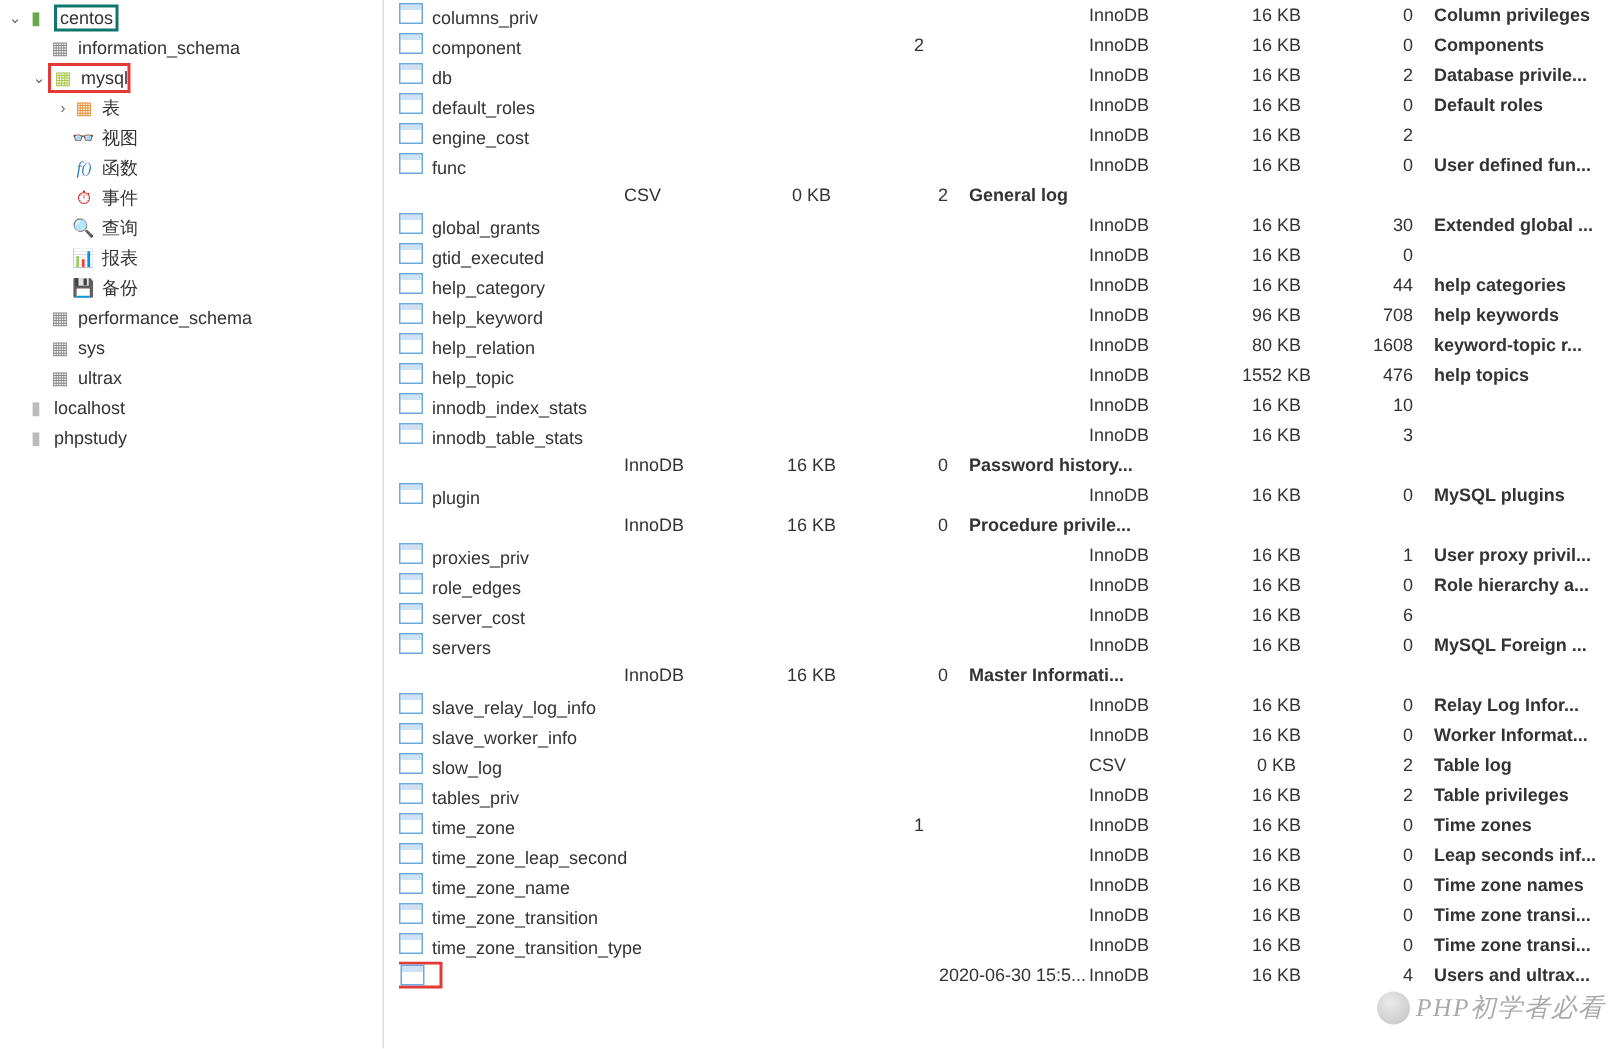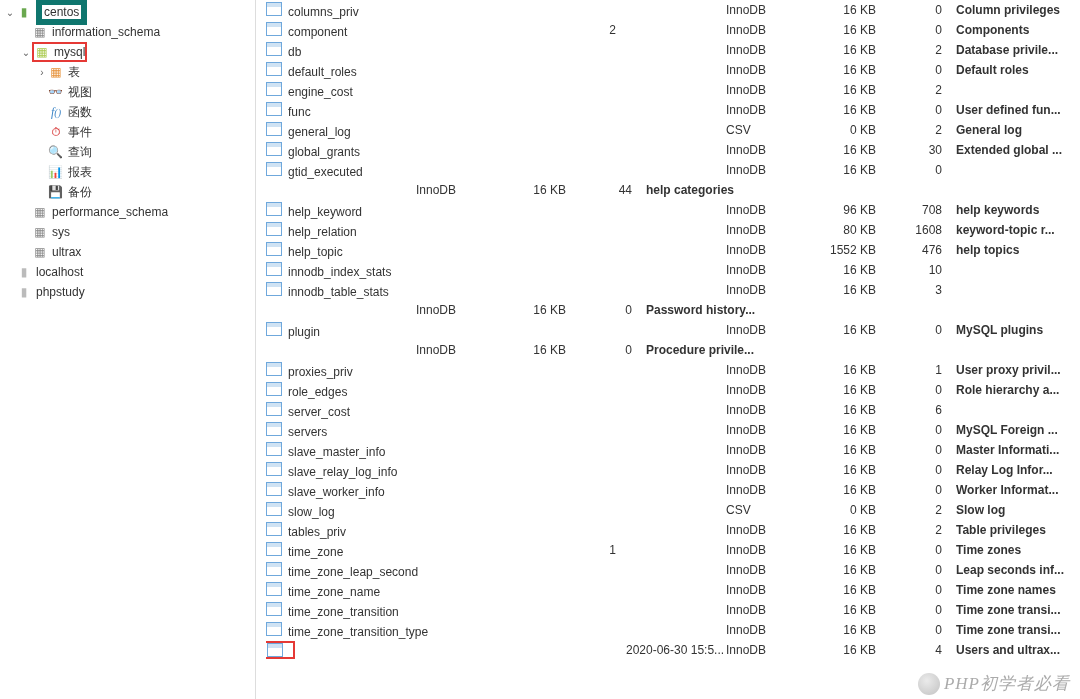--- a/index.html
+++ b/index.html
@@ -50,21 +50,21 @@
     .icon-db-active { color: #a8c94a; }
     .icon-folder { color: #e69138; }
     .icon-view { color: #3d85c6; }
     .icon-fn { color: #3d85c6; font-style: italic; font-family: serif; }
     .icon-event { color: #cc0000; }
     .icon-query { color: #999; }
     .icon-report { color: #6aa84f; }
     .icon-backup { color: #999; }
     .icon-connoff { color: #bbb; }
     .red-box {
-      border: 6px solid #0f766e;
+      border: 2px solid #0f766e;
       padding: 0 2px;
       margin: -1px 0;
     }
     .red-box-icon {
       border: 2px solid #e53935;
       padding: 0;
       display: inline-flex;
       align-items: center;
     }
 
@@ -96,36 +96,36 @@
       position: absolute;
       left: 0; top: 0;
       width: 14px; height: 12px;
       border: 1px solid #6fa8dc;
       background: linear-gradient(#cfe2f3 0 33%, #fff 33% 100%);
     }
     .col-name { width: 310px; overflow: hidden; text-overflow: ellipsis; }
     .col-extra { width: 50px; text-align: right; padding-right: 10px; }
     .col-date { width: 100px; overflow: hidden; text-overflow: ellipsis; }
     .col-engine { width: 100px; }
-    .col-size { width: 70px; text-align: right; padding-right: 20px; }
+    .col-size { width: 70px; text-align: center; padding-right: 20px; }
     .col-rows { width: 60px; text-align: right; padding-right: 14px; }
     .col-comment { flex: 1; overflow: hidden; text-overflow: ellipsis; white-space: nowrap; font-weight: bold; }
     .user-wrap {
       border: 2px solid #e53935;
       display: inline-flex;
       align-items: center;
       height: 18px;
       padding-right: 4px;
       margin-left: -2px;
       flex-direction: column;
     }
     .watermark {
       position: absolute;
       right: 10px;
-      bottom: 4px;
+      bottom: 16px;
       font-family: "KaiTi", serif;
       font-size: 17px;
       color: rgba(100,100,100,0.55);
       font-style: italic;
       letter-spacing: 1px;
       display: flex;
       align-items: center;
       gap: 4px;
     }
     .wm-icon {
@@ -275,21 +275,20 @@
       <div class="list-row">
         <div class="col-name"><span class="table-icon"></span><span>func</span></div>
         <div class="col-extra"></div>
         <div class="col-date"></div>
         <div class="col-engine">InnoDB</div>
         <div class="col-size">16 KB</div>
         <div class="col-rows">0</div>
         <div class="col-comment">User defined fun...</div>
       </div>
       <div class="list-row">
-        <div class="col-name"><span class="table-icon"></span><span>general_log</span></div>
         <div class="col-extra"></div>
         <div class="col-date"></div>
         <div class="col-engine">CSV</div>
         <div class="col-size">0 KB</div>
         <div class="col-rows">2</div>
         <div class="col-comment">General log</div>
       </div>
       <div class="list-row">
         <div class="col-name"><span class="table-icon"></span><span>global_grants</span></div>
         <div class="col-extra"></div>
@@ -302,20 +301,21 @@
       <div class="list-row">
         <div class="col-name"><span class="table-icon"></span><span>gtid_executed</span></div>
         <div class="col-extra"></div>
         <div class="col-date"></div>
         <div class="col-engine">InnoDB</div>
         <div class="col-size">16 KB</div>
         <div class="col-rows">0</div>
         <div class="col-comment"></div>
       </div>
       <div class="list-row">
+        <div class="col-name"><span class="table-icon"></span><span>help_category</span></div>
         <div class="col-extra"></div>
         <div class="col-date"></div>
         <div class="col-engine">InnoDB</div>
         <div class="col-size">16 KB</div>
         <div class="col-rows">44</div>
         <div class="col-comment">help categories</div>
       </div>
       <div class="list-row">
         <div class="col-name"><span class="table-icon"></span><span>help_keyword</span></div>
         <div class="col-extra"></div>
@@ -416,21 +416,20 @@
       <div class="list-row">
         <div class="col-name"><span class="table-icon"></span><span>servers</span></div>
         <div class="col-extra"></div>
         <div class="col-date"></div>
         <div class="col-engine">InnoDB</div>
         <div class="col-size">16 KB</div>
         <div class="col-rows">0</div>
         <div class="col-comment">MySQL Foreign ...</div>
       </div>
       <div class="list-row">
-        <div class="col-name"><span class="table-icon"></span><span>slave_master_info</span></div>
         <div class="col-extra"></div>
         <div class="col-date"></div>
         <div class="col-engine">InnoDB</div>
         <div class="col-size">16 KB</div>
         <div class="col-rows">0</div>
         <div class="col-comment">Master Informati...</div>
       </div>
       <div class="list-row">
         <div class="col-name"><span class="table-icon"></span><span>slave_relay_log_info</span></div>
         <div class="col-extra"></div>
@@ -449,21 +448,21 @@
         <div class="col-rows">0</div>
         <div class="col-comment">Worker Informat...</div>
       </div>
       <div class="list-row">
         <div class="col-name"><span class="table-icon"></span><span>slow_log</span></div>
         <div class="col-extra"></div>
         <div class="col-date"></div>
         <div class="col-engine">CSV</div>
         <div class="col-size">0 KB</div>
         <div class="col-rows">2</div>
-        <div class="col-comment">Slow log</div>
+        <div class="col-comment">Table log</div>
       </div>
       <div class="list-row">
         <div class="col-name"><span class="table-icon"></span><span>tables_priv</span></div>
         <div class="col-extra"></div>
         <div class="col-date"></div>
         <div class="col-engine">InnoDB</div>
         <div class="col-size">16 KB</div>
         <div class="col-rows">2</div>
         <div class="col-comment">Table privileges</div>
       </div>

